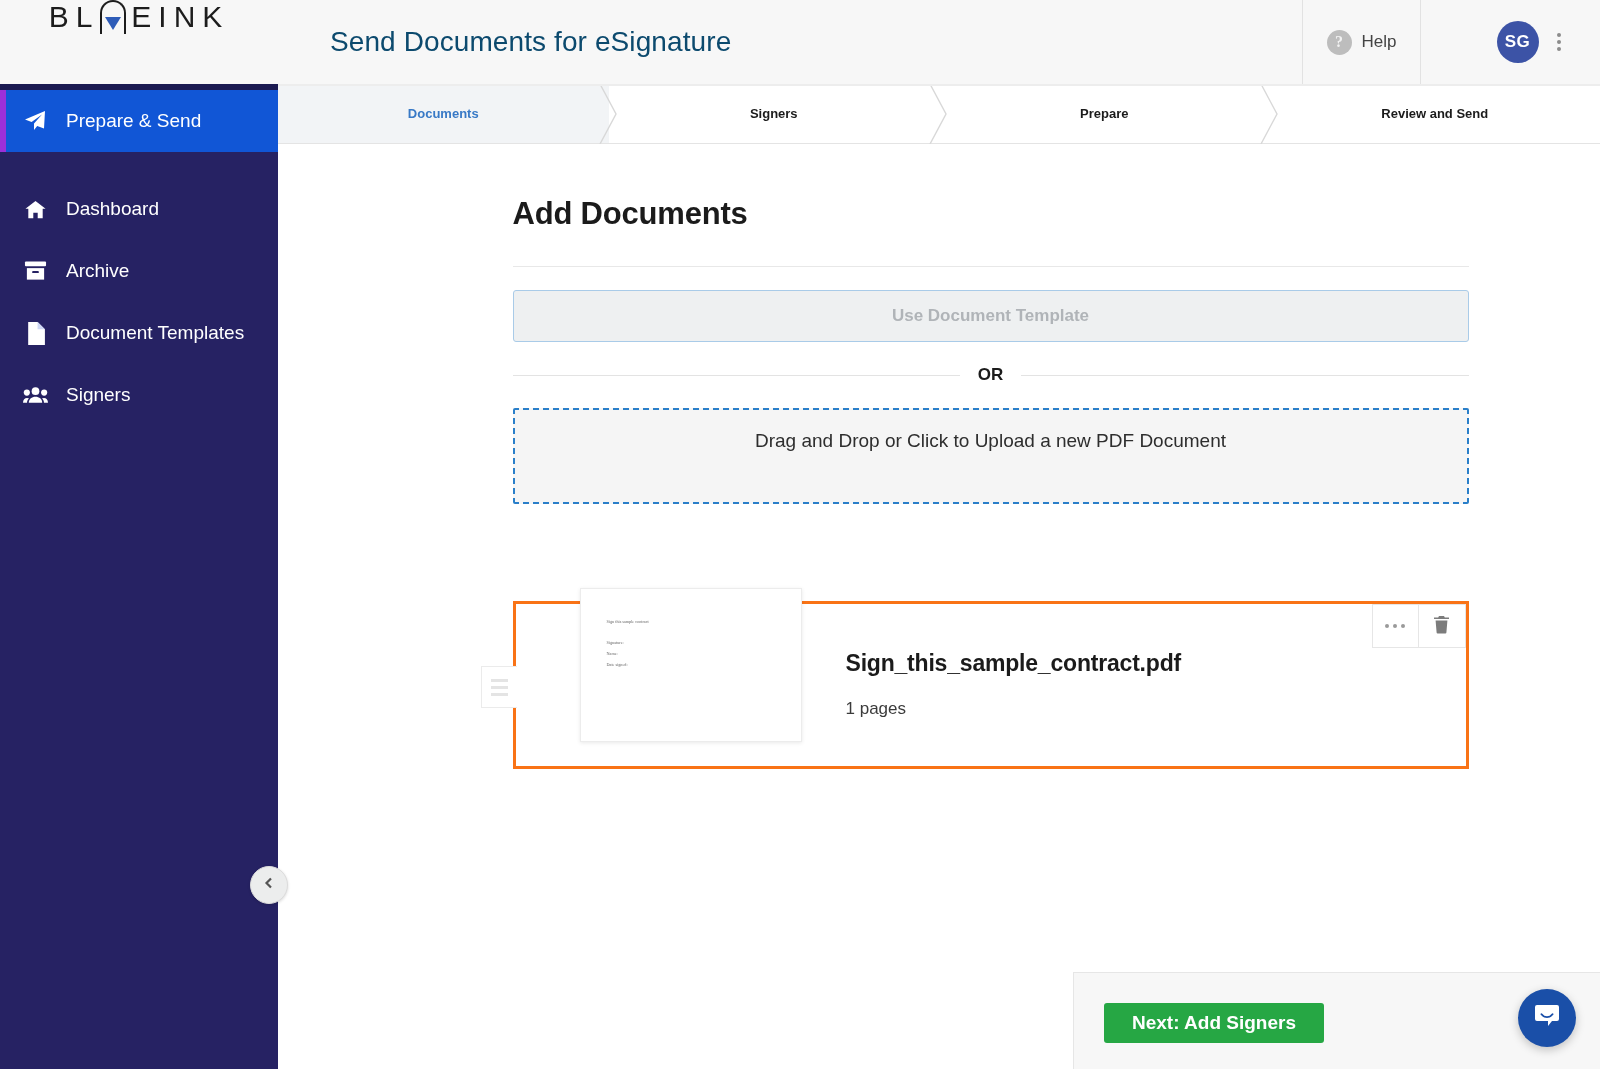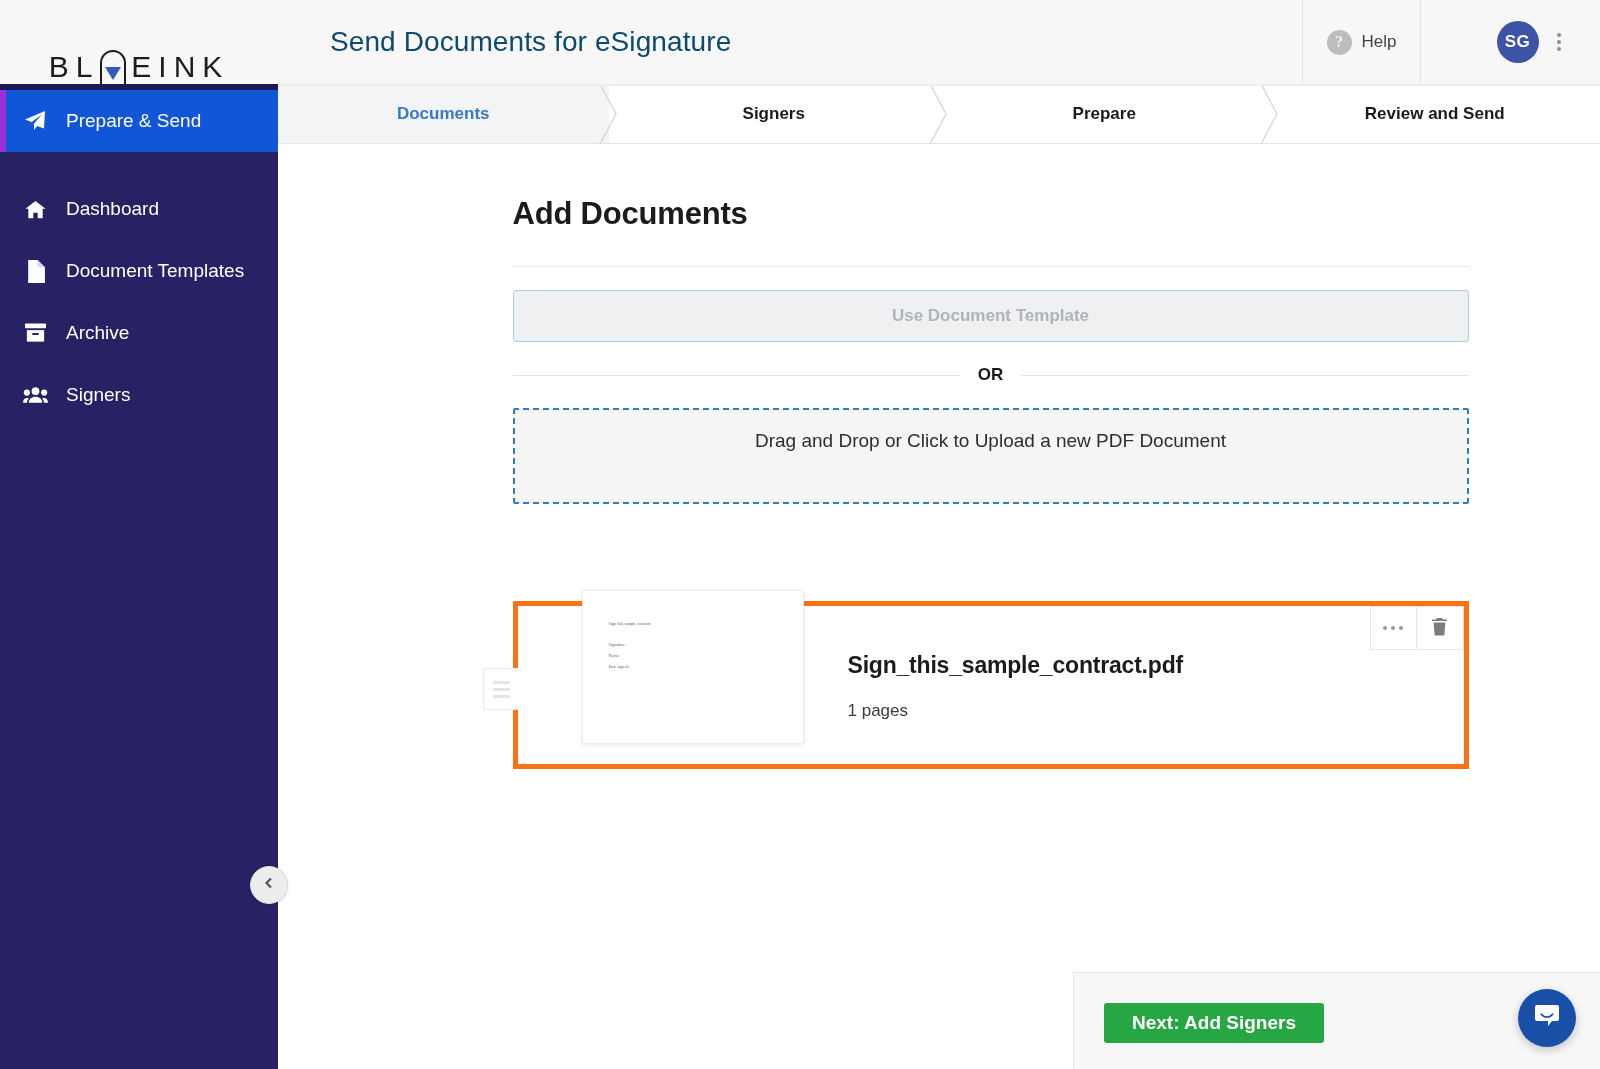--- a/index.html
+++ b/index.html
@@ -14,21 +14,21 @@
 
   
   .topbar {
     position: absolute; top: 0; left: 0; width: 1600px; height: 84px;
     background: #f7f7f7;
     display: flex; align-items: stretch;
     z-index: 30;
   }
   .logo-zone {
     width: 278px; height: 84px;
-    display: flex; align-items: flex-end; justify-content: center;
+    display: flex; align-items: flex-start; justify-content: center;
     background: #f7f7f7;
   }
   .logo {
     display: flex; align-items: center;
     font-size: 30px; letter-spacing: 7px;
     color: #1c1c1c; font-weight: 400;
   }
   .logo-u {
     position: relative; display: inline-block;
     width: 26px; height: 34px; margin: 0 5px 0 1px;
@@ -126,21 +126,21 @@
   .steps {
     position: absolute; top: 84px; left: 278px;
     width: 1322px; height: 60px;
     background: #ffffff;
     border-bottom: 1px solid #e4e4e4;
     display: flex; z-index: 10;
   }
   .step {
     position: relative; flex: 1;
     display: flex; align-items: center; justify-content: center;
-    font-size: 17px; font-weight: bold; color: #1b1b1b;
+    font-size: 13px; font-weight: bold; color: #1b1b1b;
     background: #ffffff; cursor: pointer;
   }
   .step.active { color: #3879c6; background: #f2f4f6; }
   .step .chev {
     position: absolute; right: -13px; top: 0; height: 100%;
     width: 26px; z-index: 3;
     display: flex; align-items: center; justify-content: center;
   }
   .step .chev svg { stroke: #d8d8d8; fill: #ffffff; stroke-width: 1.4; }
   .steps-top-line {
@@ -190,21 +190,21 @@
     padding-top: 20px;
     font-size: 19px; color: #2e2e2e;
     cursor: pointer;
   }
 
   
   .doc-card {
     position: relative;
     margin-top: 97px;
     width: 100%; height: 168px;
-    border: 5px solid #f97316;
+    border: 3px solid #f97316;
     background: #ffffff;
   }
   .drag-handle {
     position: absolute; left: -35px; top: 62px;
     width: 36px; height: 42px;
     border: 1px solid #ebebeb; border-right: none;
     background: #ffffff;
     display: flex; flex-direction: column;
     align-items: center; justify-content: center; gap: 4px;
     cursor: grab;
@@ -324,37 +324,37 @@
       <span class="nav-icon">
         <svg width="23" height="23" viewBox="0 0 24 24">
             <path d="M12 3L1.5 11.2h3V21h5.2v-5.6h4.6V21h5.2v-9.8h3z"></path>
           </svg>
       </span>
       <span>Dashboard</span>
     </div>
 
     <div class="nav-item">
       <span class="nav-icon">
-        <svg width="19" height="23" viewBox="0 0 18 22">
-            <path d="M2 0h9l7 7v15H2z"></path>
-            <path d="M11 0l7 7h-7z" fill="#cfd8f5"></path>
-          </svg>
-      </span>
-      <span>Document Templates</span>
-    </div>
-
-    <div class="nav-item">
-      <span class="nav-icon">
         <svg width="23" height="22" viewBox="0 0 24 22">
             <rect x="1" y="1" width="22" height="5" rx="1"></rect>
             <path d="M3 8h18v12H3z"></path>
             <rect x="8.5" y="11" width="7" height="2.2" rx="1" fill="#262263"></rect>
           </svg>
       </span>
       <span>Archive</span>
+    </div>
+
+    <div class="nav-item">
+      <span class="nav-icon">
+        <svg width="19" height="23" viewBox="0 0 18 22">
+            <path d="M2 0h9l7 7v15H2z"></path>
+            <path d="M11 0l7 7h-7z" fill="#cfd8f5"></path>
+          </svg>
+      </span>
+      <span>Document Templates</span>
     </div>
 
     <div class="nav-item">
       <span class="nav-icon">
         <svg width="25" height="18" viewBox="0 0 26 18">
             <circle cx="13" cy="5" r="4"></circle>
             <circle cx="4" cy="6.5" r="3.2"></circle>
             <circle cx="22" cy="6.5" r="3.2"></circle>
             <path d="M6 17c0-4 3.2-6.3 7-6.3S20 13 20 17z"></path>
             <path d="M0 17c0-3 1.8-5 4.2-5 .8 0 1.5.2 2.1.5C5 13.7 4.3 15.2 4.2 17z"></path>

